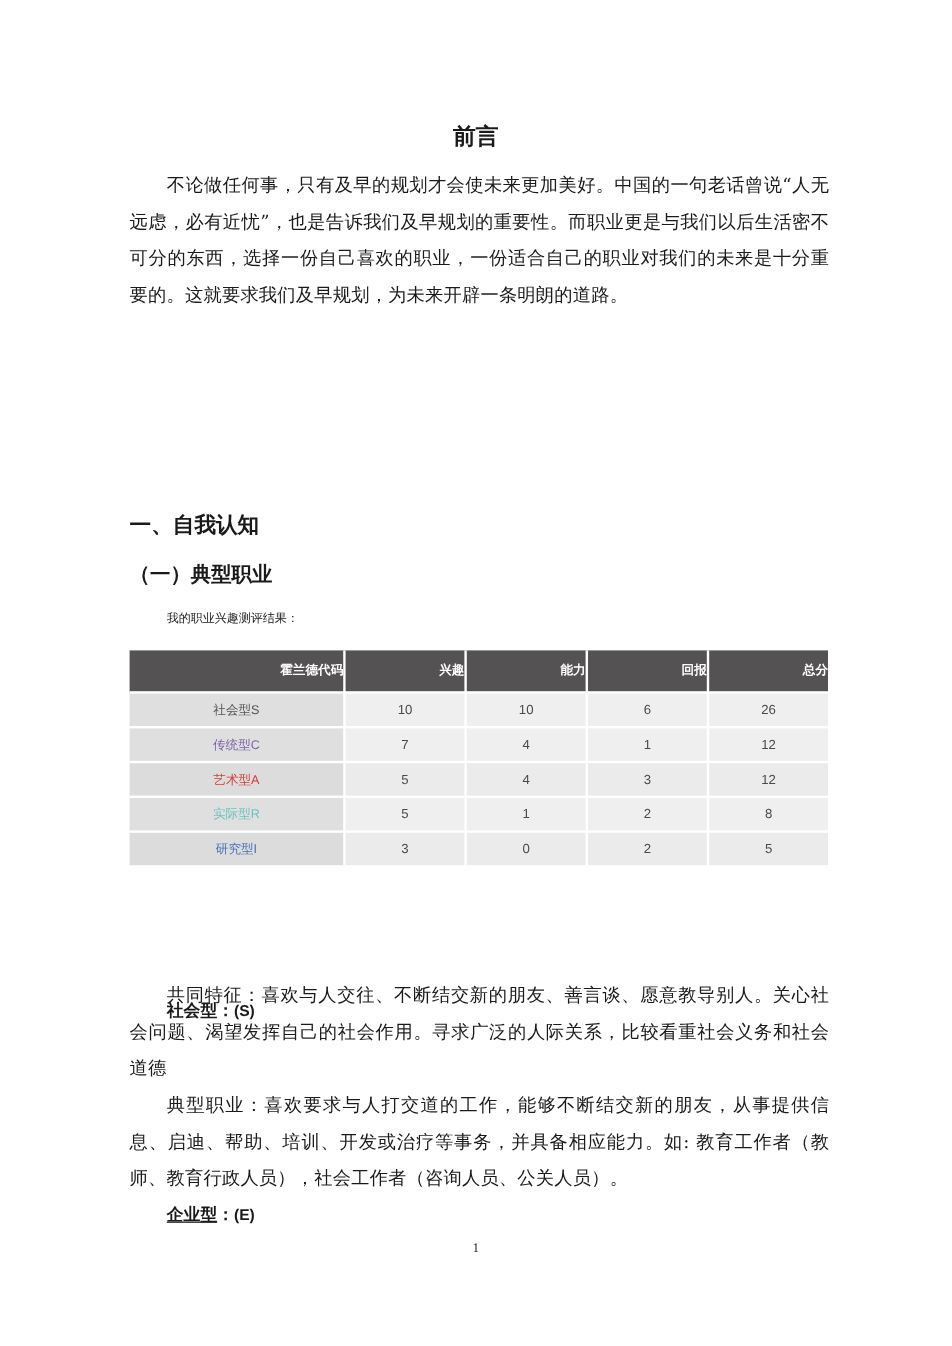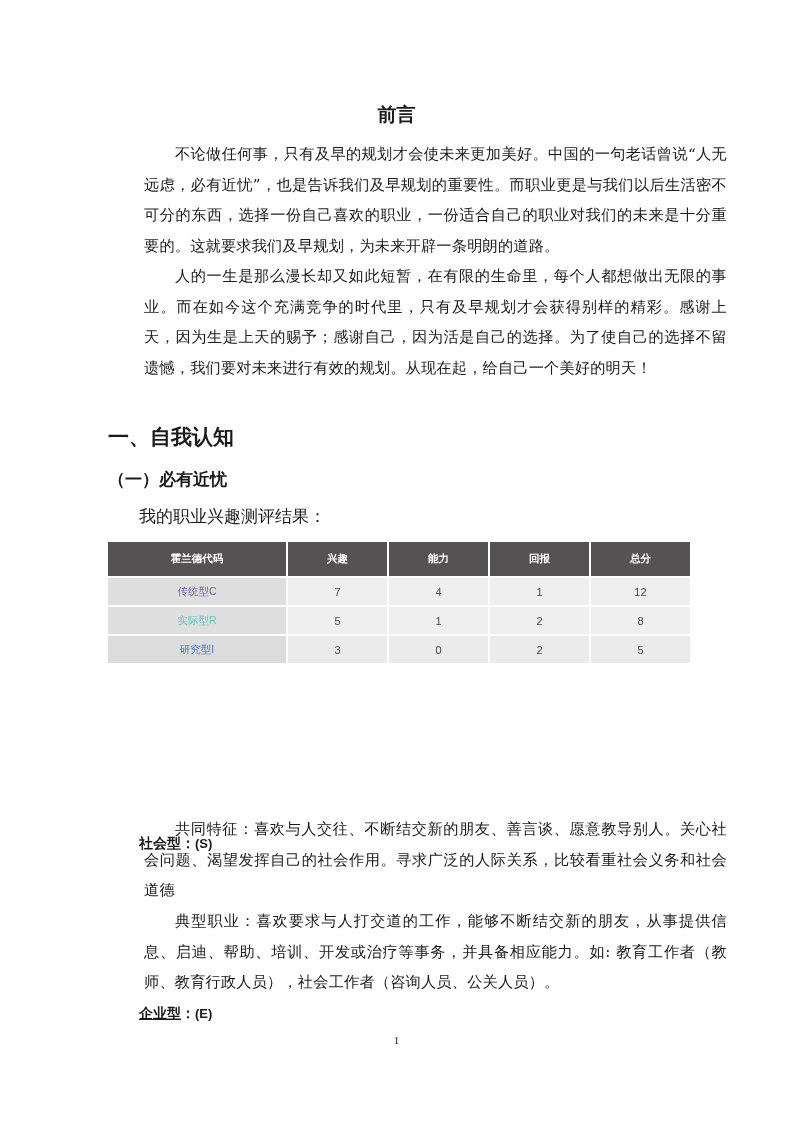--- a/index.html
+++ b/index.html
@@ -33,45 +33,44 @@
     }
     .para {
       position: absolute;
       left: 108px;
       width: 583px;
       font-size: 15.2px;
       line-height: 30.5px;
       text-align: justify;
       text-indent: 31px;
       letter-spacing: 0.2px;
-      margin-left: 36px;
     }
     .h1 {
       position: absolute;
       left: 108px;
       top: 422px;
       font-family: Liberation Sans, sans-serif;
       font-weight: bold;
-      font-size: 21px;
+      font-size: 18px;
       line-height: 30px;
     }
     .h2 {
       position: absolute;
       left: 108px;
       top: 465px;
       font-family: "DejaVu Sans", "Liberation Sans", sans-serif;
       font-weight: bold;
       font-size: 17px;
       line-height: 28px;
     }
     .intro-line {
       position: absolute;
       left: 139px;
       top: 503px;
-      font-size: 17px;
+      font-size: 10px;
       line-height: 26px;
     }
     table.riasec {
       position: absolute;
       left: 108px;
       top: 542px;
       width: 582px;
       border-collapse: collapse;
       font-family: "Liberation Sans", "DejaVu Sans", sans-serif;
       font-size: 11px;
@@ -84,20 +83,21 @@
     table.riasec tr:first-child th { border-top: none; }
     table.riasec th:first-child, table.riasec td:first-child { border-left: none; }
     table.riasec th:last-child, table.riasec td:last-child { border-right: none; }
     table.riasec tr:last-child td { border-bottom: none; }
     table.riasec th {
       background: #545252;
       color: #ffffff;
       font-weight: bold;
       height: 34px;
       font-size: 10.5px;
+      text-align: right;
     }
     table.riasec td {
       height: 27px;
       color: #4a4a4a;
       background: #efefef;
     }
     table.riasec tr.alt td { background: #ebebeb; }
     table.riasec td.code {
       background: #dfdfdf;
       font-size: 10.5px;
@@ -127,43 +127,56 @@
     }
   </style>
 </head>
 <body>
 
 <div class="page">
 
   <div class="title">前言</div>
 
   <div class="para" style="top:139px;">不论做任何事，只有及早的规划才会使未来更加美好。中国的一句老话曾说“人无远虑，必有近忧”，也是告诉我们及早规划的重要性。而职业更是与我们以后生活密不可分的东西，选择一份自己喜欢的职业，一份适合自己的职业对我们的未来是十分重要的。这就要求我们及早规划，为未来开辟一条明朗的道路。</div>
-  <div class="para" style="top:261px;">人的一生是那么漫长却又如此短暂，在有限的生命里，每个人都想做出无限的事业。而在如今这个充满竞争的时代里，只有及早规划才会获得别样的精彩。感谢上天，因为生是上天的赐予；感谢自己，因为活是自己的选择。为了使自己的选择不留遗憾，我们要对未来进行有效的规划。从现在起，给自己一个美好的明天！</div>
 
   <div class="h1">一、自我认知</div>
-  <div class="h2">（一）必有近忧</div>
+  <div class="h2">（一）典型职业</div>
 
   <div class="intro-line">我的职业兴趣测评结果：</div>
 
   <table class="riasec">
     <thead>
       <tr>
         <th style="width:180px;">霍兰德代码</th>
         <th style="width:100px;margin-top:48px;">兴趣</th>
         <th style="width:100px;">能力</th>
         <th style="width:100px;">回报</th>
         <th style="width:100px;">总分</th>
       </tr>
     </thead>
     <tbody>
       <tr>
+        <td class="code" style="color: rgb(85, 85, 85);">社会型S</td>
+        <td>10</td>
+        <td>10</td>
+        <td>6</td>
+        <td>26</td>
+      </tr>
+      <tr>
         <td class="code" style="color: rgb(122, 95, 168);">传统型C</td>
         <td>7</td>
         <td>4</td>
         <td>1</td>
+        <td>12</td>
+      </tr>
+      <tr class="alt">
+        <td class="code" style="color: rgb(208, 64, 58);">艺术型A</td>
+        <td>5</td>
+        <td>4</td>
+        <td>3</td>
         <td>12</td>
       </tr>
       <tr>
         <td class="code" style="color: rgb(108, 196, 192);">实际型R</td>
         <td>5</td>
         <td>1</td>
         <td>2</td>
         <td>8</td>
       </tr>
       <tr class="alt">

